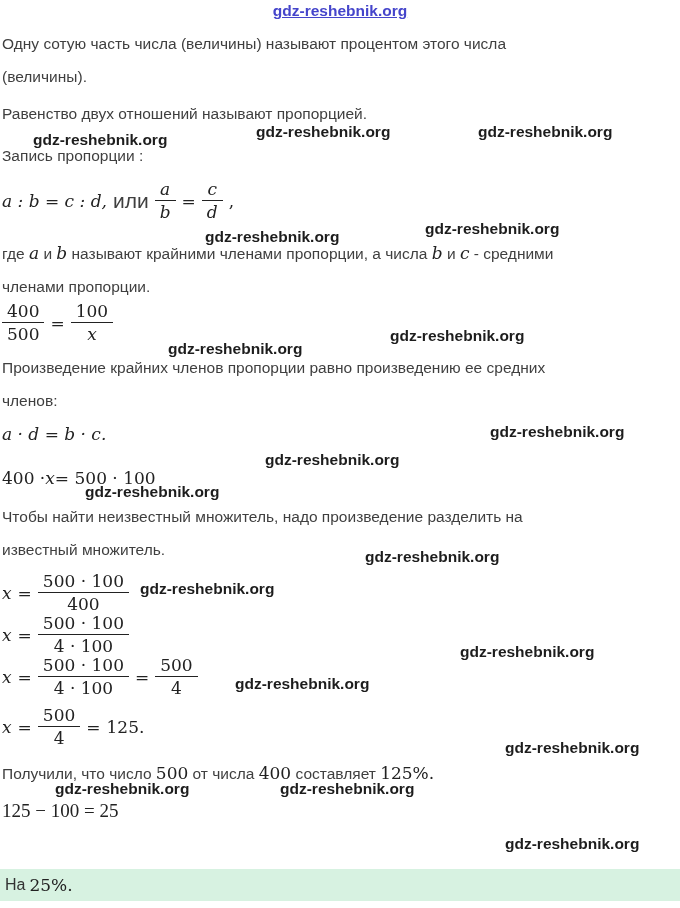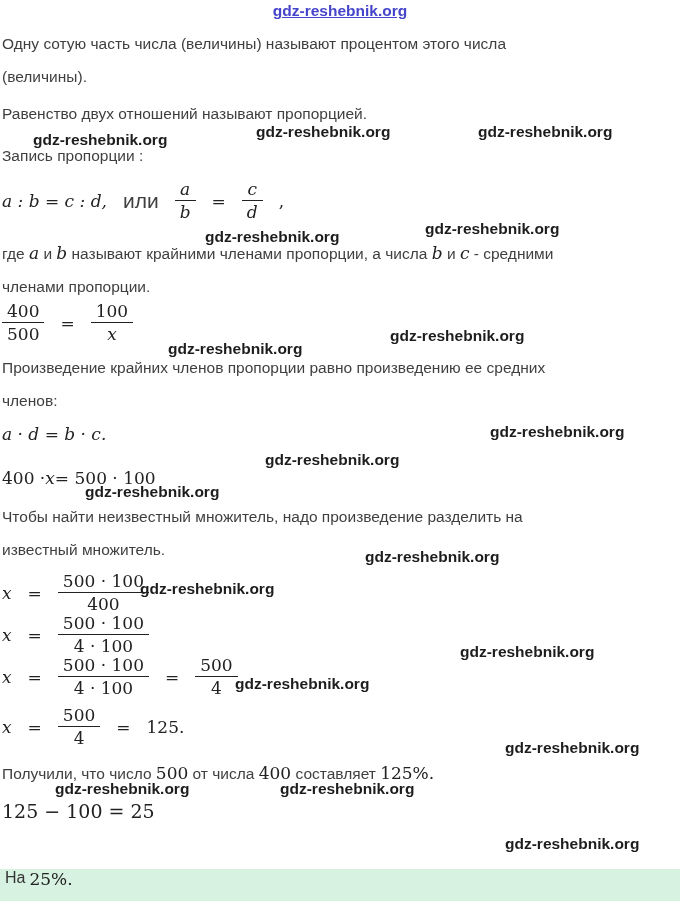--- a/index.html
+++ b/index.html
@@ -20,33 +20,33 @@
 
   .line {
     position:absolute; left:2px; font-size:15.5px; line-height:21px;
     color:#3f3f3f; white-space:nowrap;
   }
 
   .m  { font-family:"DejaVu Serif",serif; font-size:17px; color:#222222; }
   .it { font-style:italic; }
 
   .formula {
-    position:absolute; left:2px; display:flex; align-items:center; column-gap:16px;
+    position:absolute; left:2px; display:flex; align-items:center; column-gap:6px;
     font-family:"DejaVu Serif",serif; font-size:17px; color:#222222; white-space:nowrap;
   }
   .formula .word { font-family:"Liberation Sans",sans-serif; font-size:21px; color:#3f3f3f; }
-  .formula.big { font-size:19px; }
+  .formula.big { font-size:19px;font-family:Liberation Serif, serif; }
 
   .frac { display:inline-flex; flex-direction:column; align-items:stretch; }
   .frac .num, .frac .den { display:block; text-align:center; padding:1px 5px; }
   .frac .den { border-top:1.4px solid #222222; }
 
   .answer {
     position:absolute; left:0; top:869px; width:680px; height:32px;
-    background:#d7f2e1; display:flex; align-items:flex-start; padding-left:5px;
+    background:#d7f2e1; display:flex; align-items:center; padding-left:5px;
     color:#333333;
   }
   .answer .t { font-size:16px; }
   .answer .m { font-size:17px; margin-left:4px; }
 </style>
 </head>
 <body>
 
 <div class="canvas">
 

